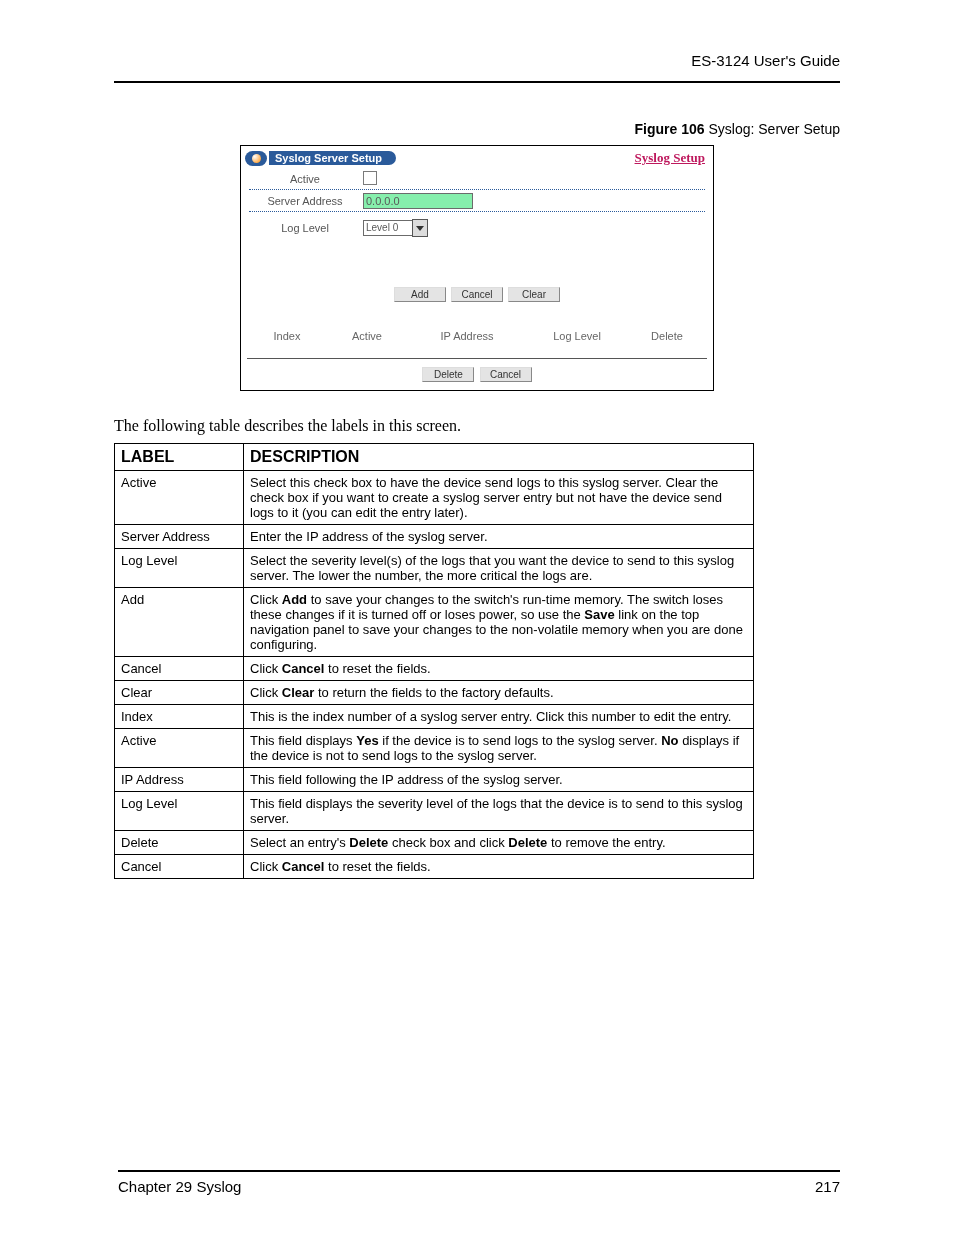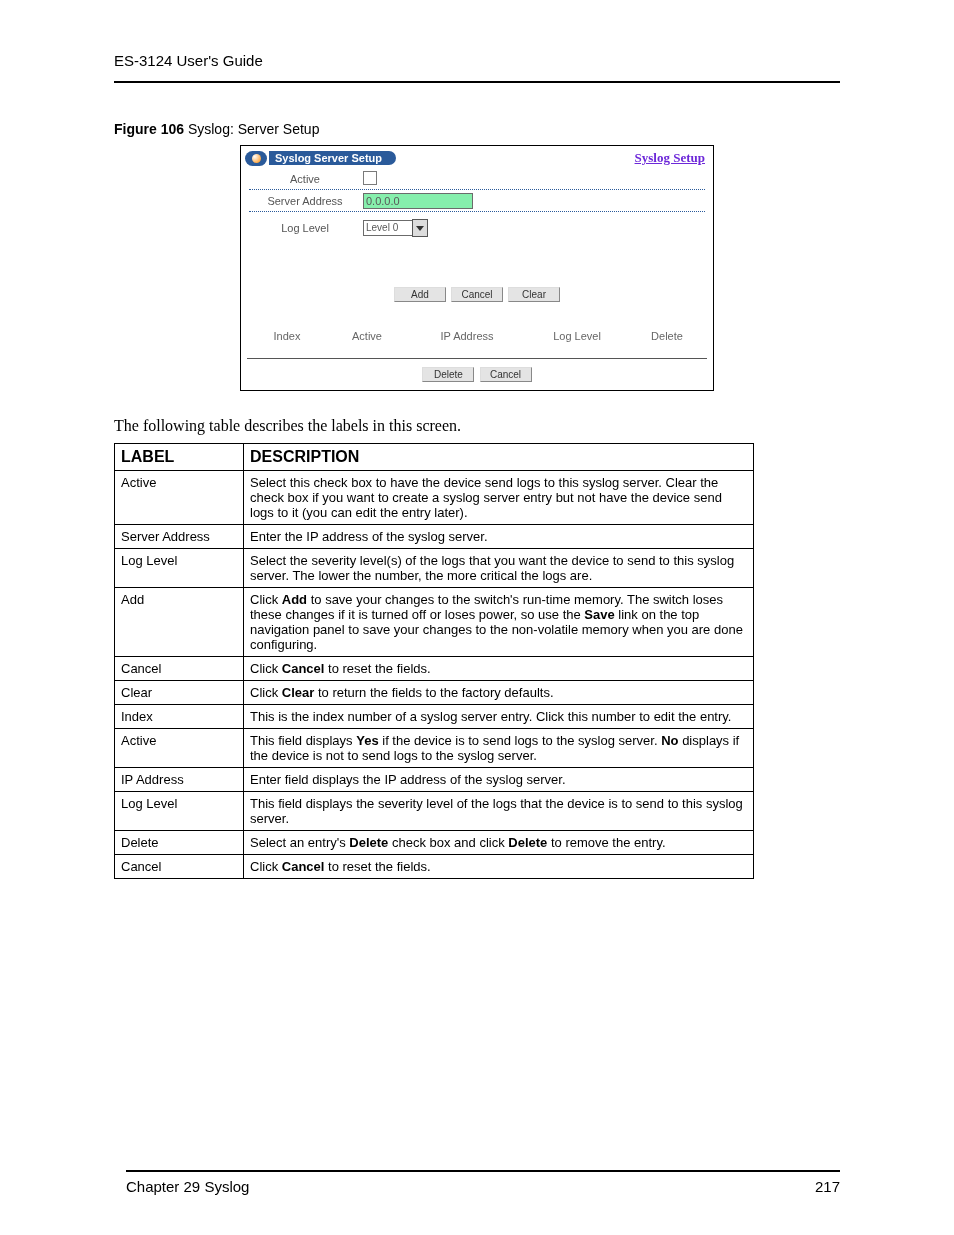--- a/index.html
+++ b/index.html
@@ -10,28 +10,29 @@
     color: #000;
   }
   .page {
     width: 954px;
     height: 1235px;
     position: relative;
     box-sizing: border-box;
     padding: 52px 114px 40px 114px;
   }
   .header-title {
-    text-align: left;
+    text-align: right;
     font-size: 15px;
     padding-bottom: 12px;
     border-bottom: 2px solid #000;
   }
   .figure-caption {
     margin-top: 38px;
     font-size: 14px;
+    text-align: right;
   }
   .figure-caption b { font-weight: bold; }
 
   .screenshot {
     width: 468px;
     margin: 8px auto 0 auto;
     border: 1px solid #000;
     background: #fff;
     padding: 2px;
     font-size: 11px;
@@ -66,21 +67,21 @@
   .tab-label {
     background: #2a5a9a;
     color: #fff;
     font-weight: bold;
     font-size: 11px;
     padding: 1px 14px 1px 6px;
     border-top-right-radius: 10px;
     border-bottom-right-radius: 10px;
   }
   .link-right {
-    color: #6d28d9;
+    color: #be185d;
     font-weight: bold;
     text-decoration: underline;
     font-family: "Times New Roman", serif;
     font-size: 13px;
   }
   .formrow {
     display: flex;
     align-items: center;
     padding: 3px 0 2px 0;
     margin: 0 6px;
@@ -187,21 +188,21 @@
     vertical-align: top;
     text-align: left;
   }
   table.doc th {
     font-size: 16px;
     background: #fff;
   }
   .label-col { width: 116px; }
   .footer {
     position: absolute;
-    left: 126px; right: 114px;
+    left: 118px; right: 114px;
     bottom: 40px;
     border-top: 2px solid #000;
     padding-top: 6px;
     display: flex;
     justify-content: space-between;
     font-size: 15px;
   }
 </style>
 </head>
 <body>
@@ -298,21 +299,21 @@
         <tr>
           <td>Index</td>
           <td>This is the index number of a syslog server entry. Click this number to edit the entry.</td>
         </tr>
         <tr>
           <td>Active</td>
           <td>This field displays <b>Yes</b> if the device is to send logs to the syslog server. <b>No</b> displays if the device is not to send logs to the syslog server.</td>
         </tr>
         <tr>
           <td>IP Address</td>
-          <td>Enter field displays the IP address of the syslog server.</td>
+          <td>This field following the IP address of the syslog server.</td>
         </tr>
         <tr>
           <td>Log Level</td>
           <td>This field displays the severity level of the logs that the device is to send to this syslog server.</td>
         </tr>
         <tr>
           <td>Delete</td>
           <td>Select an entry's <b>Delete</b> check box and click <b>Delete</b> to remove the entry.</td>
         </tr>
         <tr>

